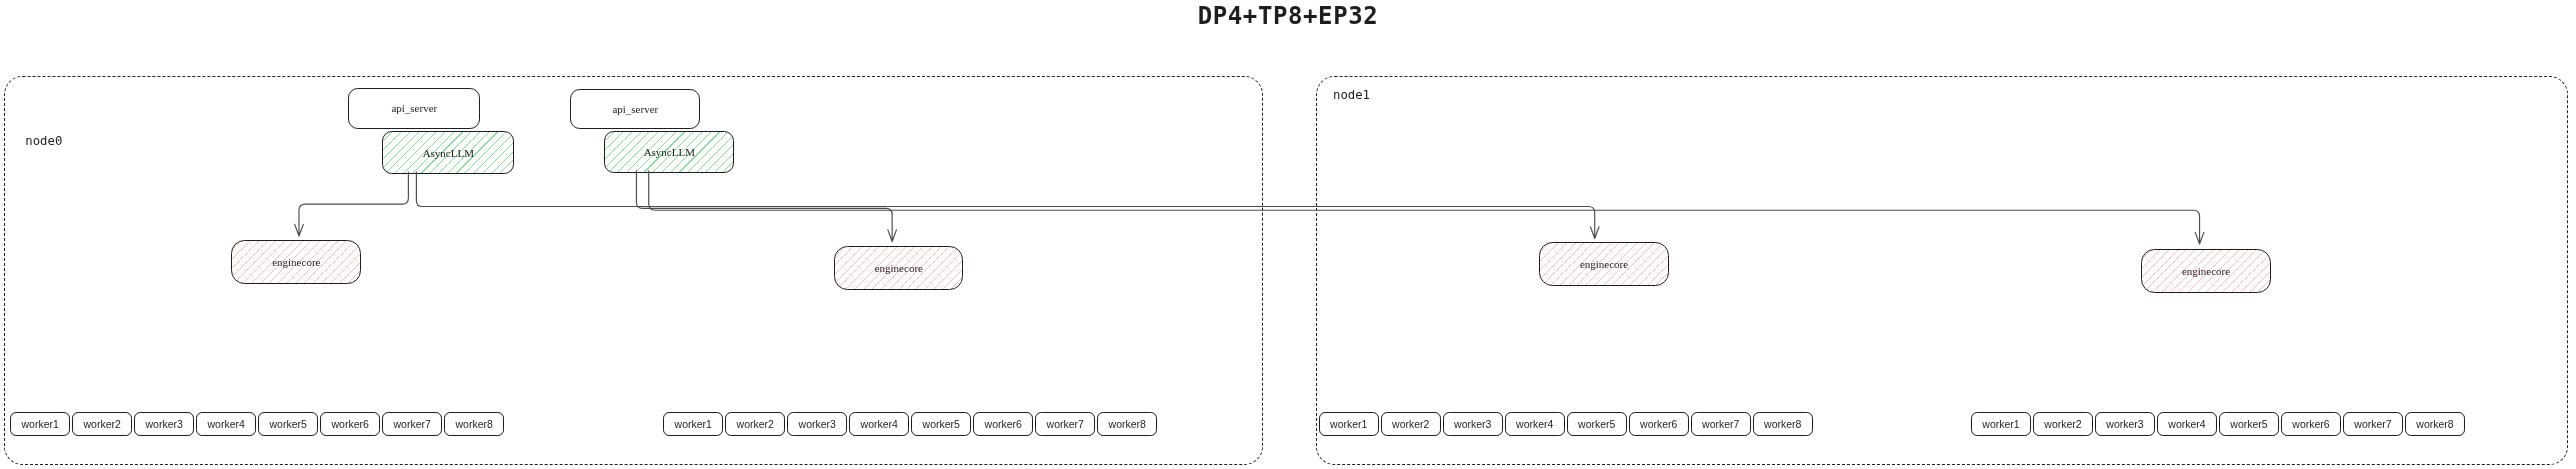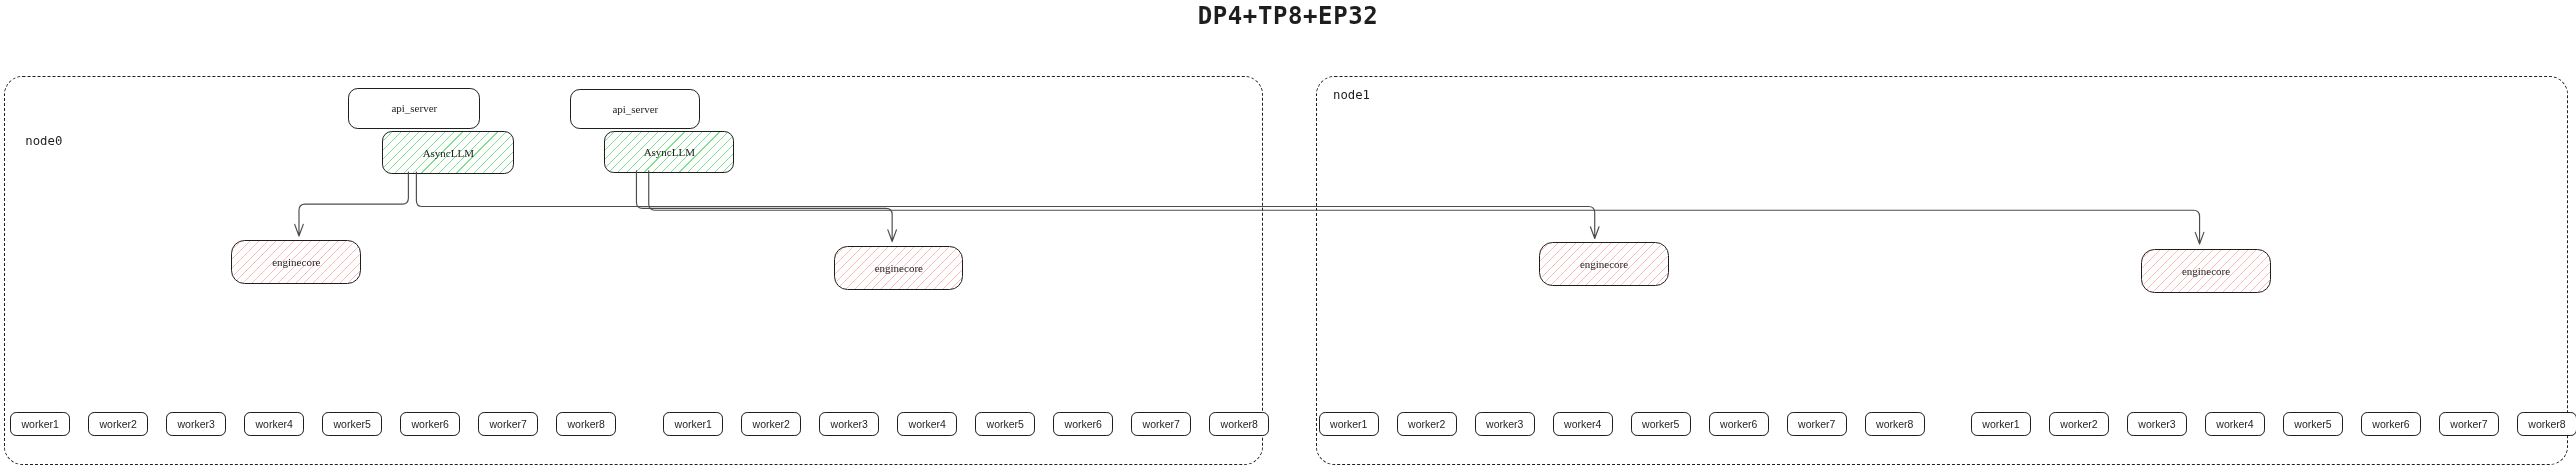--- a/index.html
+++ b/index.html
@@ -49,21 +49,21 @@
   }
   .red-hatch{
     background-image:repeating-linear-gradient(
       135deg,
       rgba(255,165,165,0.75) 0px, rgba(255,165,165,0.75) 0.7px,
       transparent 0.7px, transparent 6.2px);
     background-color:#ffffff;
   }
   .workers{
     position:absolute;
-    display:flex;flex-direction:row;gap:18px;
+    display:flex;flex-direction:row;gap:2px;
   }
   .worker{
     box-sizing:border-box;
     width:60px;height:24px;
     border:1.4px solid #1e1e1e;
     border-radius:6.2px;
     background:#ffffff;
     display:flex;align-items:center;justify-content:center;
     font-size:10.5px;color:#1e1e1e;
     flex:0 0 auto;

